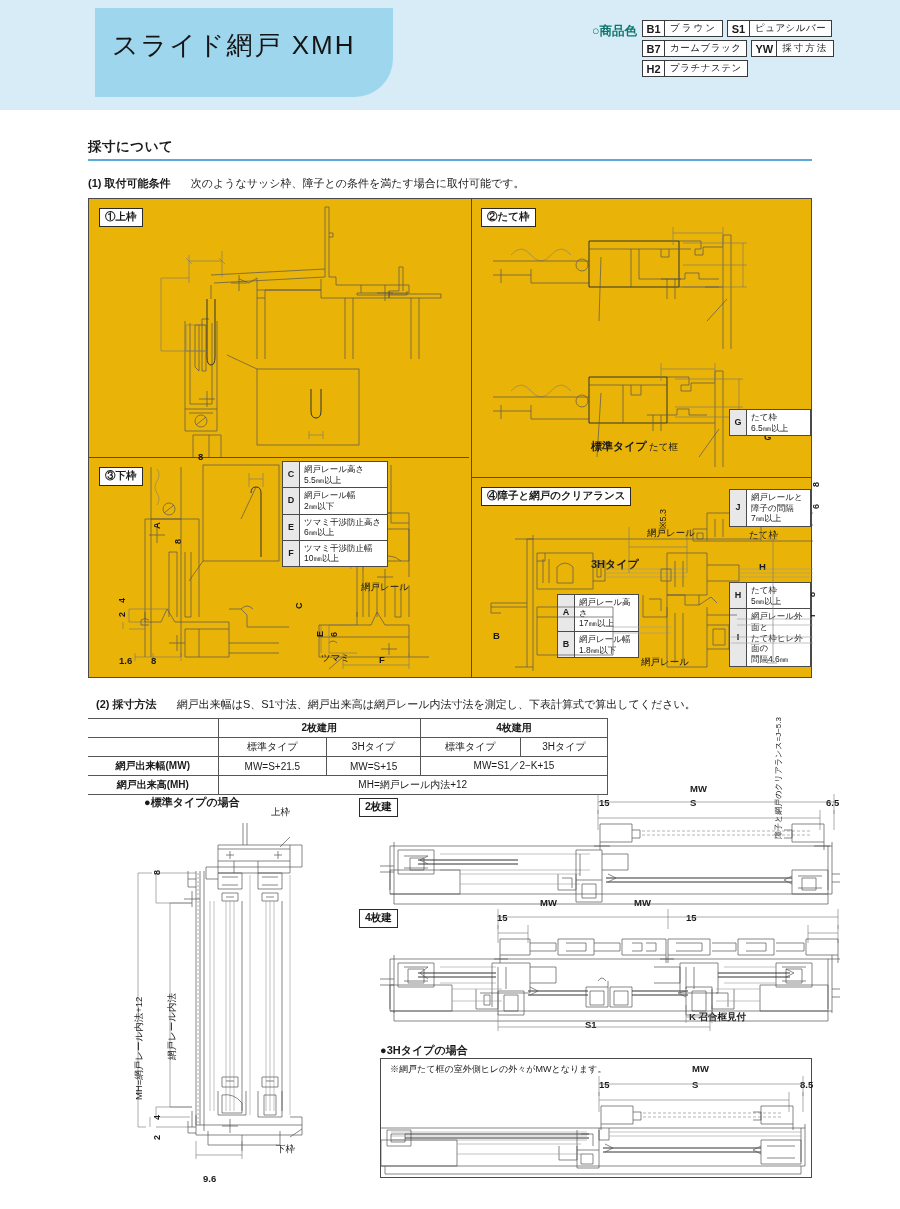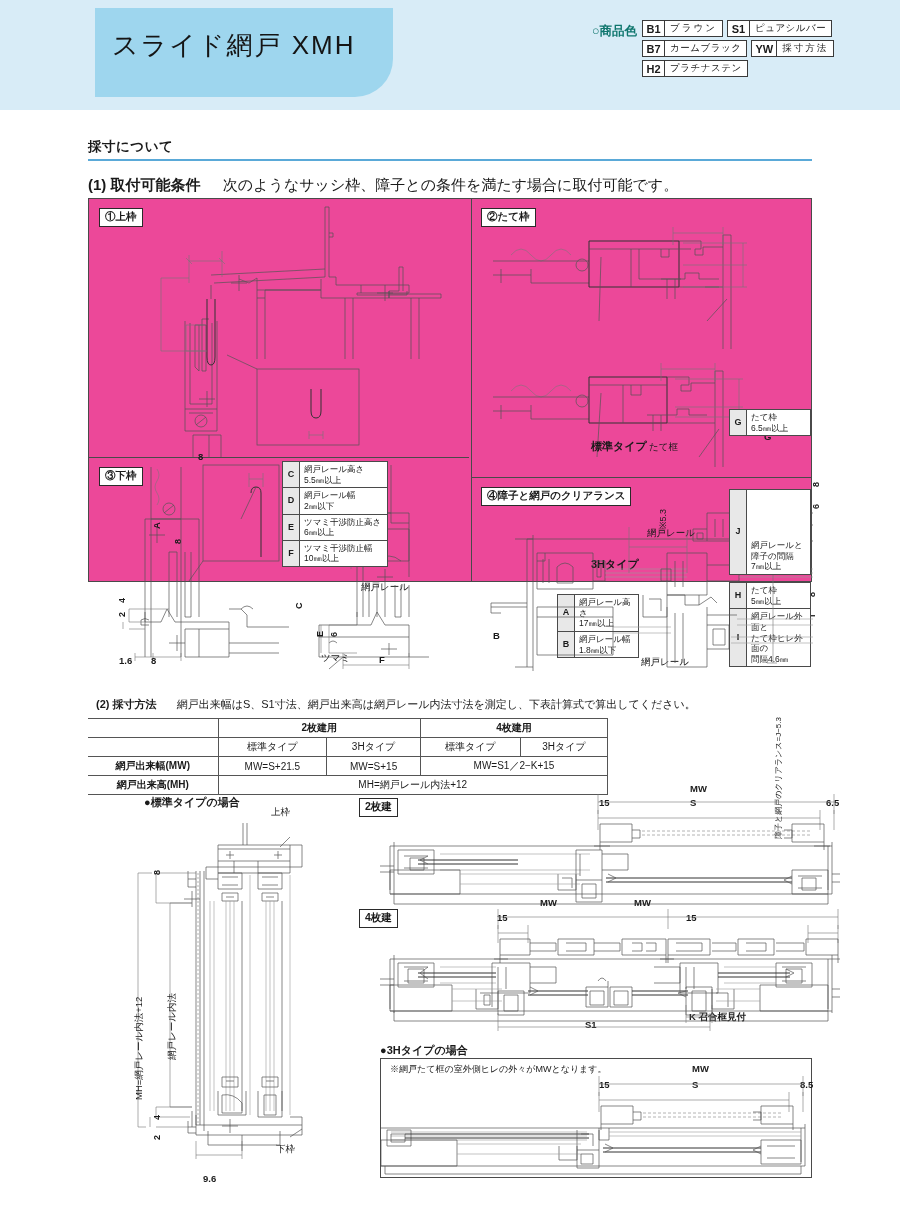--- a/index.html
+++ b/index.html
@@ -54,29 +54,29 @@
 
   
   .sec-head {
     position:absolute; left:88px; top:138px; width:724px;
   }
   .sec-head-text { font-size:13.5px; font-weight:700; letter-spacing:0.5px; }
   .sec-head-rule { height:1.5px; background:#5aa9d8; margin-top:3px; }
 
   .para1 {
     position:absolute; left:88px; top:176px;
-    font-size:15px; white-space:nowrap;
+    font-size:11px; white-space:nowrap;
   }
   .para1 b { font-weight:700; }
   .para1 .gap { display:inline-block; width:14px; }
 
   
   .frame1 {
-    position:absolute; left:88px; top:198px; width:724px; height:384px;
-    border:1px solid #4a4a4a; background:#ec4899;
+    position:absolute; left:88px; top:198px; width:724px; height:480px;
+    border:1px solid #4a4a4a; background:#eab308;
   }
   .vdiv { position:absolute; top:0; bottom:0; width:1px; background:#4a4a4a; }
   .hdiv { position:absolute; left:0; right:0; height:1px; background:#4a4a4a; }
 
   .panel-tag {
     position:absolute;
     border:1px solid #2a2a2a; background:#fff;
     font-size:10.5px; font-weight:700;
     padding:1px 5px 2px; white-space:nowrap;
   }
@@ -529,21 +529,21 @@
     <path class="s-dim" d="M296 62 L306 62 M296 186 L306 186"></path>
     <path class="s-dim" d="M302 62 L302 186"></path>
   </svg>
 
   <div class="lbl rot" style="left:567px; top:330px; font-size:9px;">※5.3</div>
   <div class="lbl rot" style="left:684px; top:640px; font-size:8px;">障子と網戸のクリアランス=J−5.3</div>
 
   <div class="spec" style="left:640px; top:290px; width:82px;">
     <div class="r">
       <div class="k">J</div>
-      <div class="v" style="white-space:pre-line;margin-top:48px;">網戸レールと
+      <div class="v" style="white-space:pre-line;">網戸レールと
 障子の間隔
 7㎜以上</div>
     </div>
   </div>
 </div>
 
 <div class="para2">
   <b>(2)</b>
   <b>採寸方法</b>
   <span class="gap"></span>

